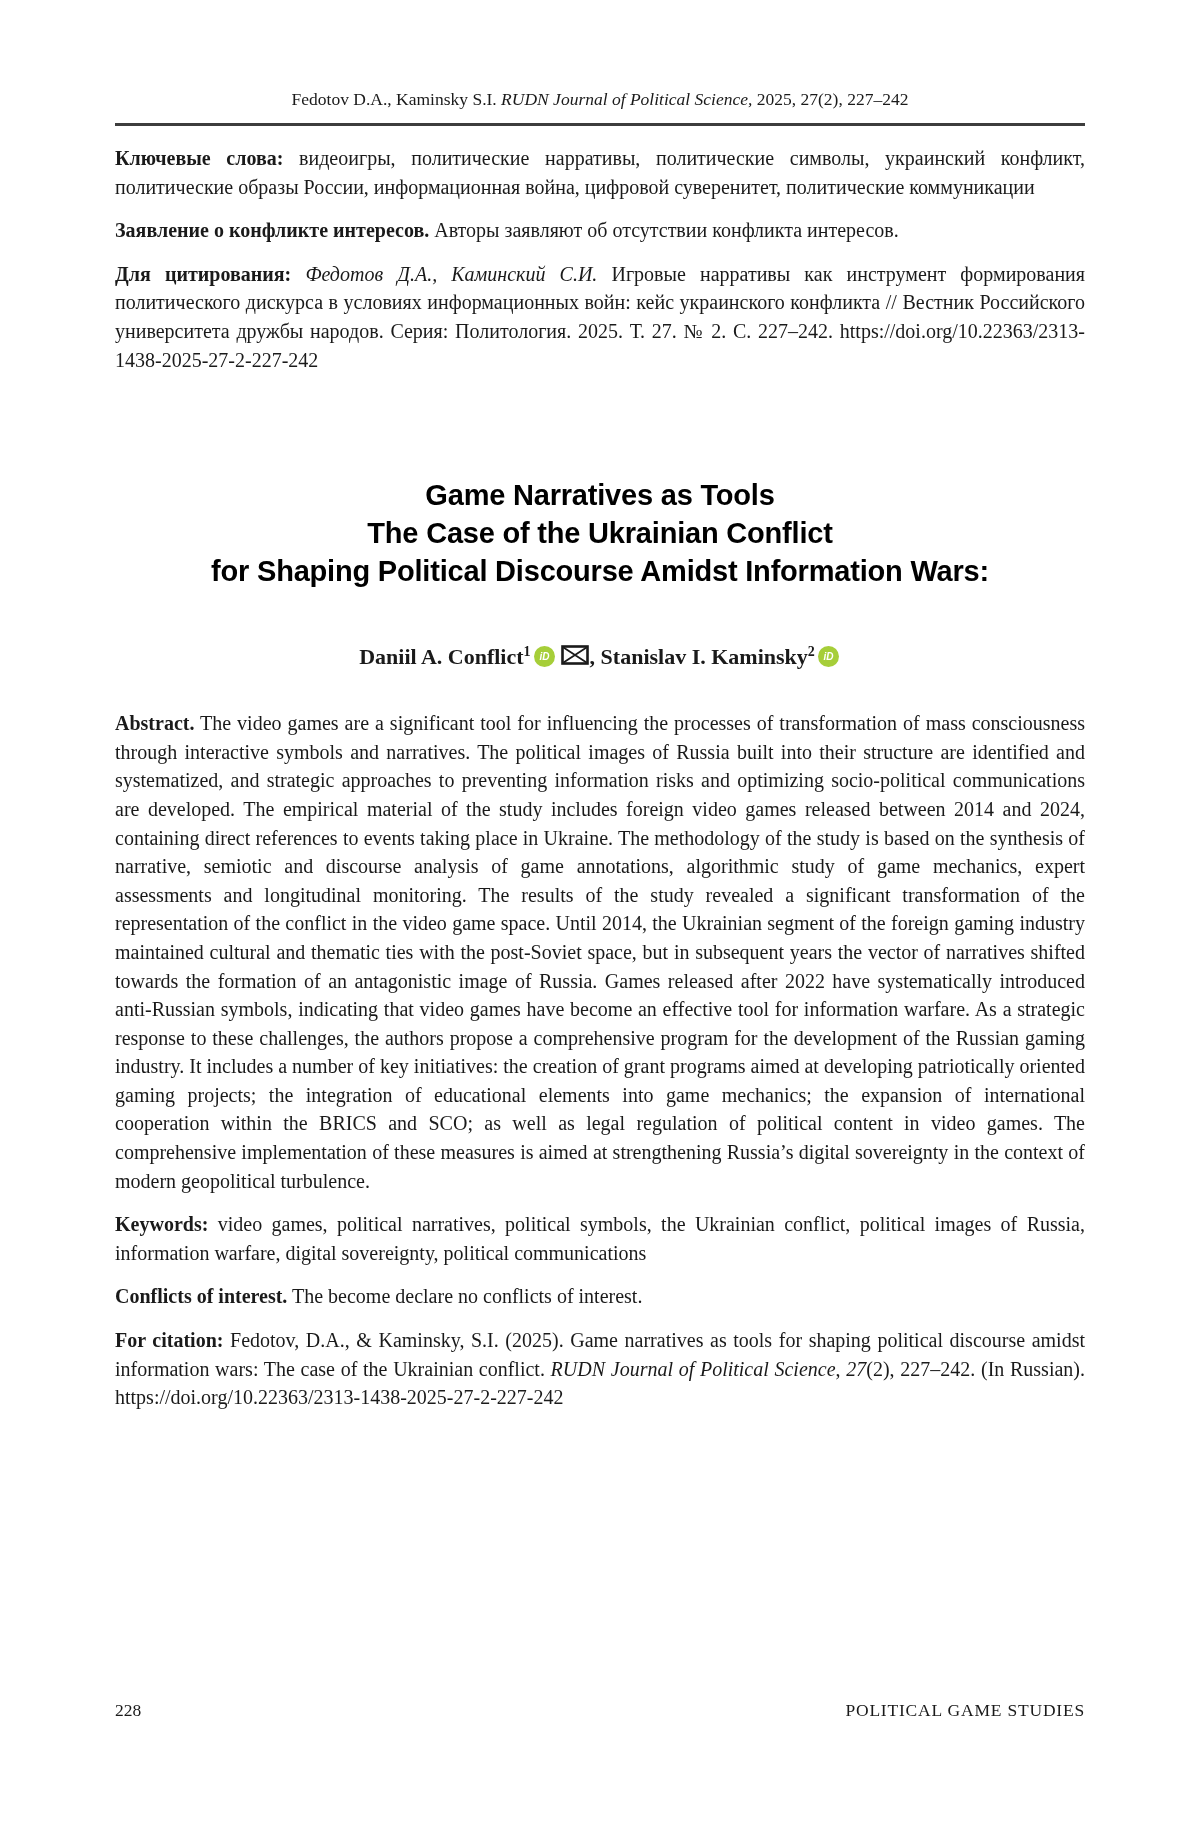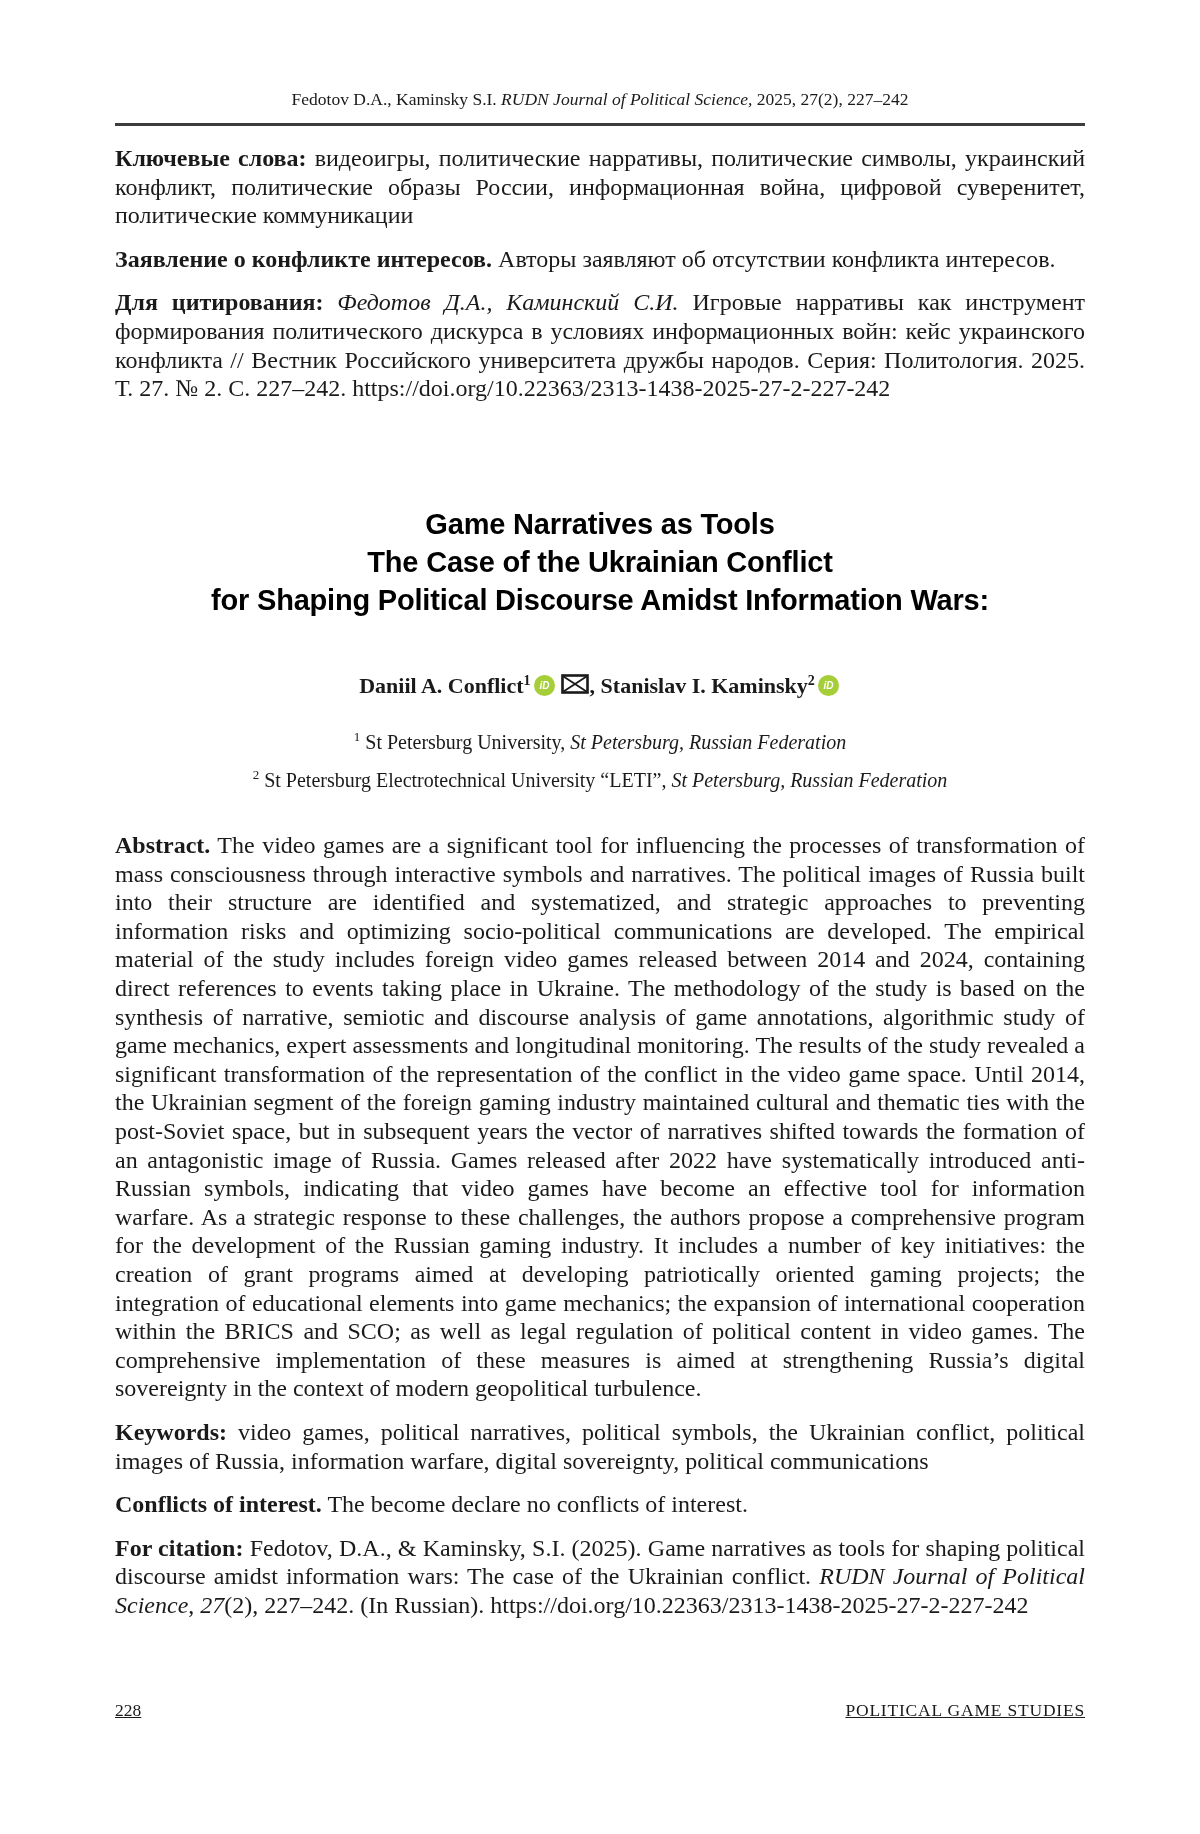--- a/index.html
+++ b/index.html
@@ -21,21 +21,21 @@
     margin-bottom: 13px;
     white-space: nowrap;
   }
   .running-head .it { font-style: italic; }
   .head-rule {
     border: none;
     border-top: 3px solid #3d3d3d;
     margin: 0 0 18px 0;
   }
   .para {
-    font-size: 24px;
+    font-size: 20px;
     line-height: 28.6px;
     text-align: justify;
     margin-bottom: 15px;
   }
   .para .lbl { font-weight: bold; }
   .para .it  { font-style: italic; }
   .title-block {
     margin-top: 102px;
     text-align: center;
     font-family: "Liberation Sans", sans-serif;
@@ -81,21 +81,20 @@
   .doi-link { color: inherit; text-decoration: none; }
   .footer {
     position: absolute;
     left: 115px;
     right: 115px;
     top: 1700px;
     display: flex;
     justify-content: space-between;
     align-items: baseline;
     font-size: 17.5px;
-    text-decoration: underline;
   }
   .footer .section-name { letter-spacing: 0.8px; }
 </style>
 </head>
 <body>
 
 <div class="page">
 
   <div class="running-head">
     <span>Fedotov D.A., Kaminsky S.I. </span><span class="it">RUDN Journal of Political Science,</span><span> 2025, 27(2), 227–242</span>
@@ -127,28 +126,20 @@
           <text x="12" y="16.2" text-anchor="middle" font-family="Liberation Sans, sans-serif" font-size="11.5" font-weight="bold" font-style="italic" fill="#ffffff">iD</text>
         </svg></span><span class="icon-mail"><svg width="28" height="20" viewBox="0 0 28 20">
           <rect x="1.5" y="1.5" width="25" height="17" fill="none" stroke="#1a1a1a" stroke-width="2.6"></rect>
           <path d="M2.5 2.5 L25.5 17.5 M25.5 2.5 L2.5 17.5" stroke="#1a1a1a" stroke-width="1.8" fill="none"></path>
         </svg></span><span>, </span><span>Stanislav I. Kaminsky</span><sup>2</sup><span class="icon-orcid"><svg width="21" height="21" viewBox="0 0 24 24">
           <circle cx="12" cy="12" r="12" fill="#A6CE39"></circle>
           <text x="12" y="16.2" text-anchor="middle" font-family="Liberation Sans, sans-serif" font-size="11.5" font-weight="bold" font-style="italic" fill="#ffffff">iD</text>
         </svg></span>
   </div>
 
-  <div class="affil-block">
-    <div class="affil">
-      <sup>1</sup><span> St Petersburg University, </span><span class="it">St Petersburg, Russian Federation</span>
-    </div>
-    <div class="affil">
-      <sup>2</sup><span> St Petersburg Electrotechnical University “LETI”, </span><span class="it">St Petersburg, Russian Federation</span>
-    </div>
-  </div>
 
 
   <p class="para abstract-block">
     <span class="lbl">Abstract.</span><span> The video games are a significant tool for influencing the processes of transformation of mass consciousness through interactive symbols and narratives. The political images of Russia built into their structure are identified and systematized, and strategic approaches to preventing information risks and optimizing socio-political communications are developed. The empirical material of the study includes foreign video games released between 2014 and 2024, containing direct references to events taking place in Ukraine. The methodology of the study is based on the synthesis of narrative, semiotic and discourse analysis of game annotations, algorithmic study of game mechanics, expert assessments and longitudinal monitoring. The results of the study revealed a significant transformation of the representation of the conflict in the video game space. Until 2014, the Ukrainian segment of the foreign gaming industry maintained cultural and thematic ties with the post-Soviet space, but in subsequent years the vector of narratives shifted towards the formation of an antagonistic image of Russia. Games released after 2022 have systematically introduced anti-Russian symbols, indicating that video games have become an effective tool for information warfare. As a strategic response to these challenges, the authors propose a comprehensive program for the development of the Russian gaming industry. It includes a number of key initiatives: the creation of grant programs aimed at developing patriotically oriented gaming projects; the integration of educational elements into game mechanics; the expansion of international cooperation within the BRICS and SCO; as well as legal regulation of political content in video games. The comprehensive implementation of these measures is aimed at strengthening Russia’s digital sovereignty in the context of modern geopolitical turbulence.</span>
   </p>
 
   <p class="para">
     <span class="lbl">Keywords:</span><span> video games, political narratives, political symbols, the Ukrainian conflict, political images of Russia, information warfare, digital sovereignty, political communications</span>
   </p>
 

